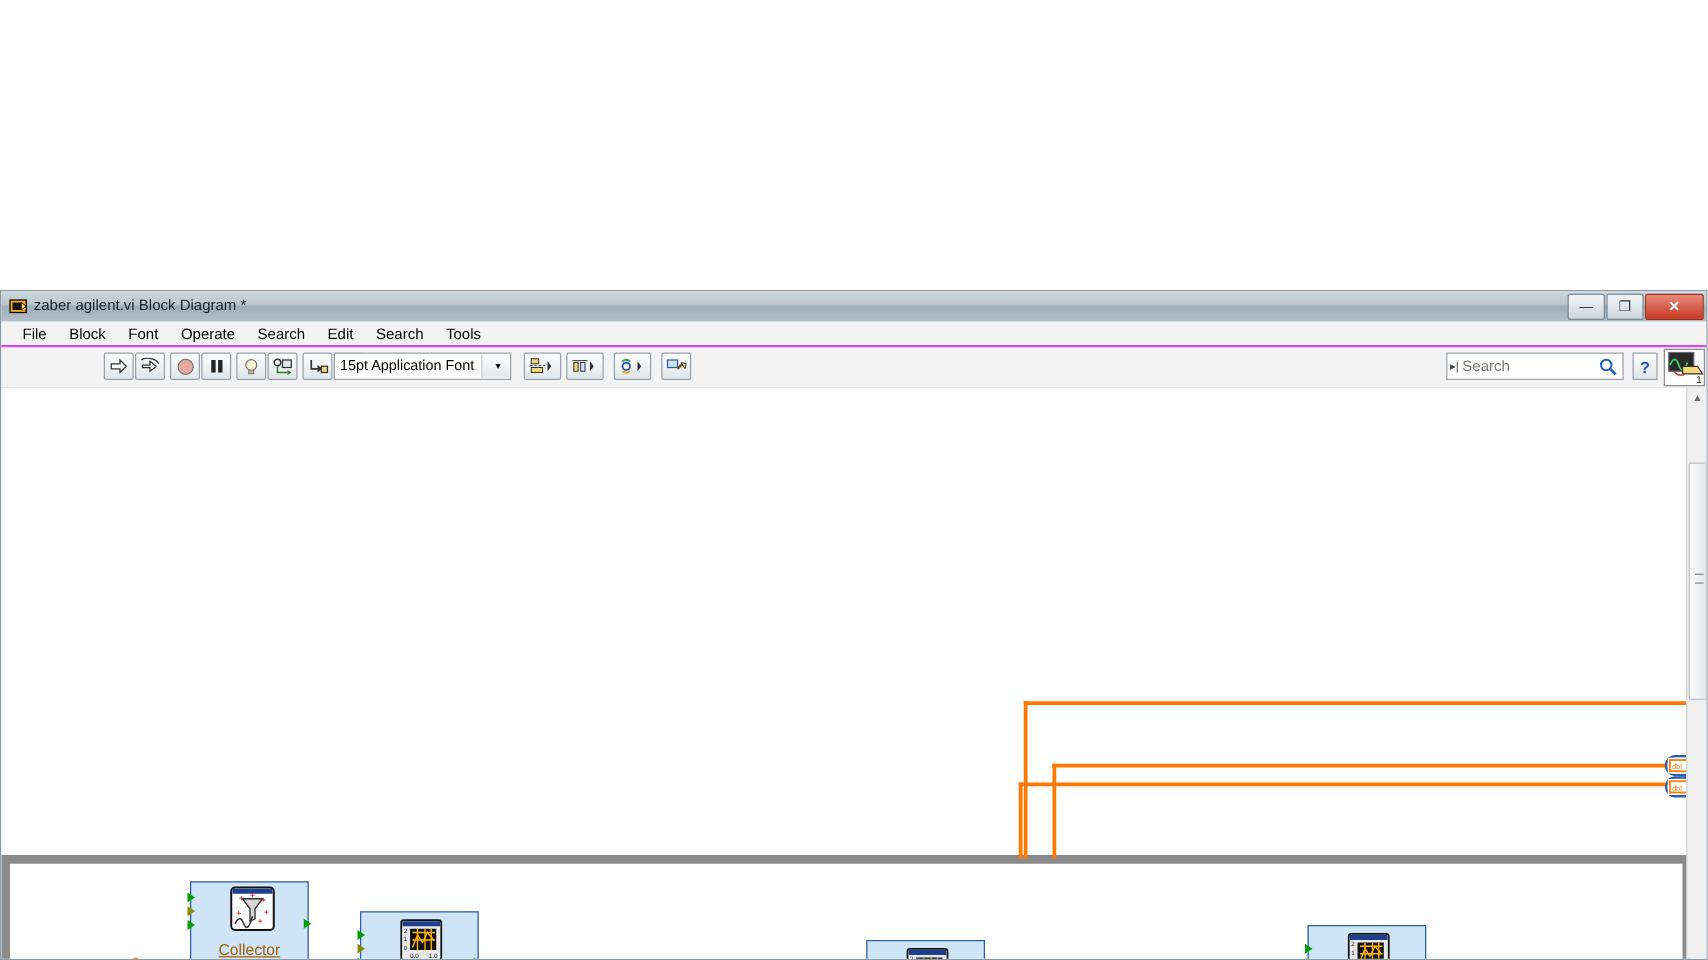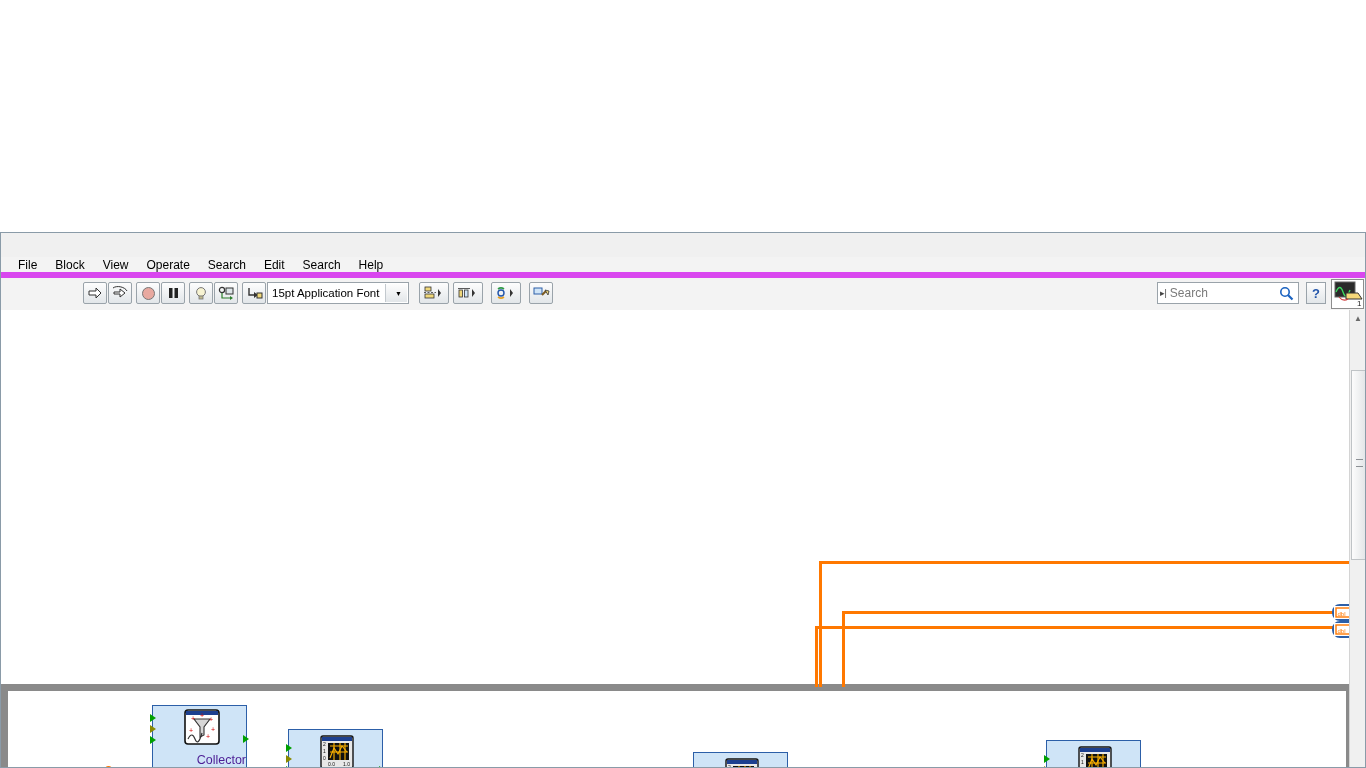--- a/index.html
+++ b/index.html
@@ -23,21 +23,21 @@
 
   .winbtns{position:absolute;right:4px;top:2px;height:20px;display:flex;gap:1px;}
   .winbtn{width:28px;height:19px;border:1px solid #7d8d99;border-radius:2px;
           background:linear-gradient(to bottom,#f3f6f8,#ccd6dd);
           display:flex;align-items:center;justify-content:center;font-size:11px;color:#203040;}
   .winbtn.close{width:45px;background:linear-gradient(to bottom,#e88a7c,#c63a22);color:#fff;
                 border:1px solid #a02d19;font-weight:bold;}
 
   
   .menubar{position:absolute;left:0;top:24px;width:1366px;height:21px;background:#f3f3f3;
-           border-bottom:6px solid #d946ef;display:flex;align-items:center;padding-left:8px;box-sizing:border-box;}
+           border-bottom:2px solid #d946ef;display:flex;align-items:center;padding-left:8px;box-sizing:border-box;}
   .menuitem{font-size:12px;color:#000;padding:2px 9px;white-space:nowrap;}
 
   
   .toolbar{position:absolute;left:0;top:45px;width:1366px;height:32px;background:#f3f3f3;
            border-bottom:1px solid #b8b8b8;}
   .tbtn{position:absolute;top:4px;height:22px;border:1px solid #9aa3aa;border-radius:2px;
         background:linear-gradient(to bottom,#fdfdfd,#e2e6e9);box-sizing:border-box;
         display:flex;align-items:center;justify-content:center;}
   .tbtn.flat{border:none;background:transparent;}
 
@@ -75,50 +75,65 @@
   .loopframe{position:absolute;border:7px solid #8a8a8a;box-sizing:border-box;background:transparent;}
 
   
   .w{position:absolute;background:#ff7800;}
   .wh{height:3px;} .wv{width:3px;}
   .junction{position:absolute;width:7px;height:7px;border-radius:50%;background:#ff7800;}
 
   
   .node{position:absolute;background:#cfe4f7;border:1px solid #2c5fa8;box-sizing:border-box;}
   .node .iconarea{position:relative;height:46px;}
-  .node .nname{text-align:right;font-size:12.5px;color:#4c1d95;line-height:16px;
-               font-family:"Liberation Sans",sans-serif;}
+  .node .nname{text-align:center;font-size:12.5px;color:#a16207;line-height:16px;
+               font-family:"Liberation Sans",sans-serif;text-decoration:underline;}
   .termgreen{position:absolute;width:0;height:0;border-left:6px solid #00a000;
              border-top:4px solid transparent;border-bottom:4px solid transparent;}
   .termolive{position:absolute;width:0;height:0;border-left:6px solid #8a8a00;
              border-top:4px solid transparent;border-bottom:4px solid transparent;}
 
   
   .arrnode{position:absolute;height:17px;border:2px solid #2c5fa8;border-radius:8px;background:#fff;
            box-sizing:border-box;display:flex;align-items:center;justify-content:center;}
 </style>
 </head>
 <body>
 
 <div id="root">
 
   <div class="desktop"></div>
 
   <div class="window">
 
+    <div class="titlebar">
+      <span class="tbicon">
+        <svg width="16" height="16" viewBox="0 0 16 16">
+          <rect x="1" y="3" width="13" height="10" fill="#f5a623" stroke="#000" stroke-width="1"></rect>
+          <rect x="3" y="5" width="7" height="6" fill="#111"></rect>
+          <polygon points="10,5 14,8 10,11" fill="#ffd84d" stroke="#000" stroke-width=".7"></polygon>
+        </svg>
+      </span>
+      <span class="tbtext">zaber agilent.vi Block Diagram *</span>
+      <div class="winbtns">
+        <div class="winbtn">—</div>
+        <div class="winbtn">❐</div>
+        <div class="winbtn close">✕</div>
+      </div>
+    </div>
 
     <div class="menubar">
       <div class="menuitem">File</div>
       <div class="menuitem">Block</div>
-      <div class="menuitem">View</div>
+      <div class="menuitem">Font</div>
       <div class="menuitem">Operate</div>
       <div class="menuitem">Search</div>
       <div class="menuitem">Edit</div>
       <div class="menuitem">Search</div>
-      <div class="menuitem">Help</div>
+      <div class="menuitem">Tools</div>
     </div>
 
     <div class="toolbar">
 
       <div class="tbtn" style="left:82px;width:24px;">
         <svg width="16" height="14" viewBox="0 0 16 14">
             <path d="M2 5h7V2l5 5-5 5V9H2z" fill="#fff" stroke="#333" stroke-width="1"></path>
           </svg>
       </div>
       <div class="tbtn" style="left:107px;width:24px;">

